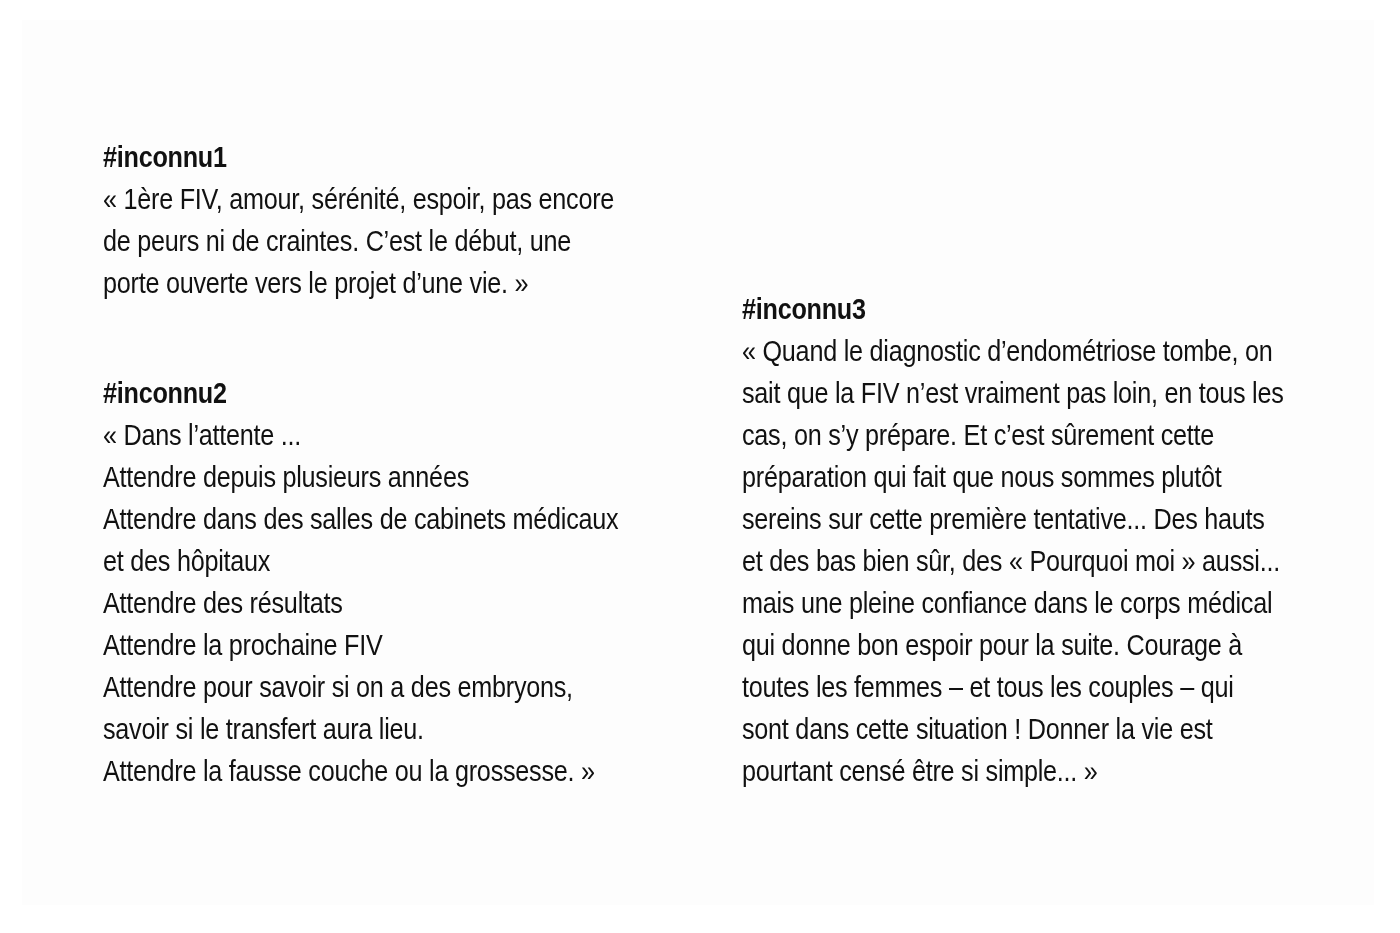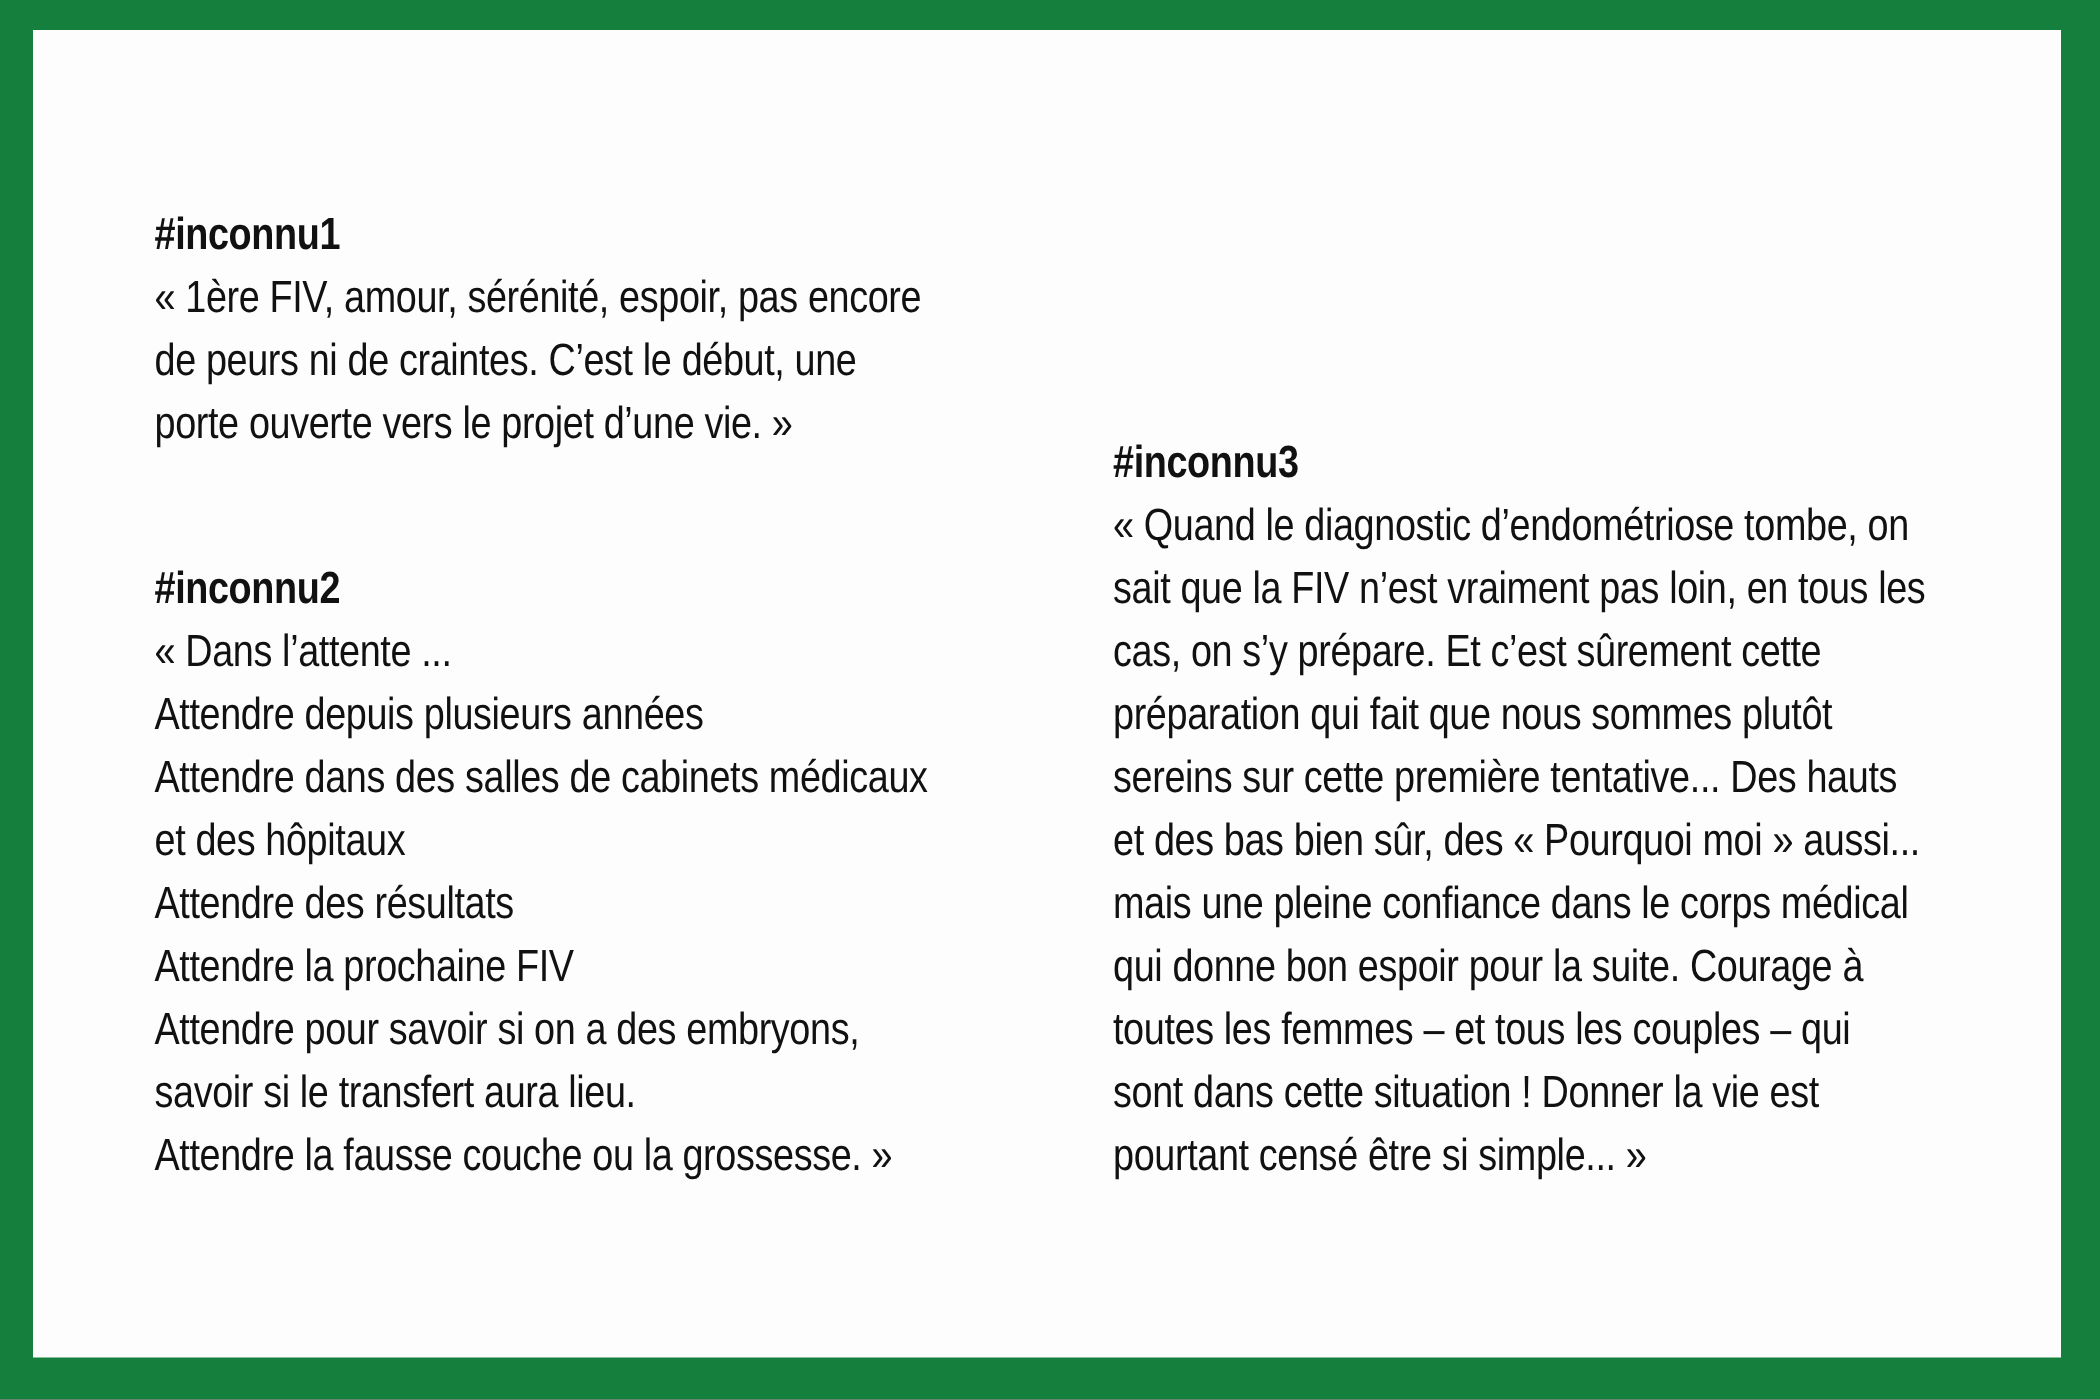--- a/index.html
+++ b/index.html
@@ -11,21 +11,21 @@
     height: 933px;
     background: #0a0a0a;
     position: relative;
     overflow: hidden;
     font-family: "Liberation Sans", sans-serif;
   }
   .frame {
     position: absolute;
     left: 0; top: 0;
     width: 1400px; height: 933px;
-    background: #15803d;
+    background: #ffffff;
   }
   .card {
     position: absolute;
     left: 22px;
     top: 20px;
     width: 1352px;
     height: 885px;
     background: #fdfdfd;
     overflow: hidden;
   }

